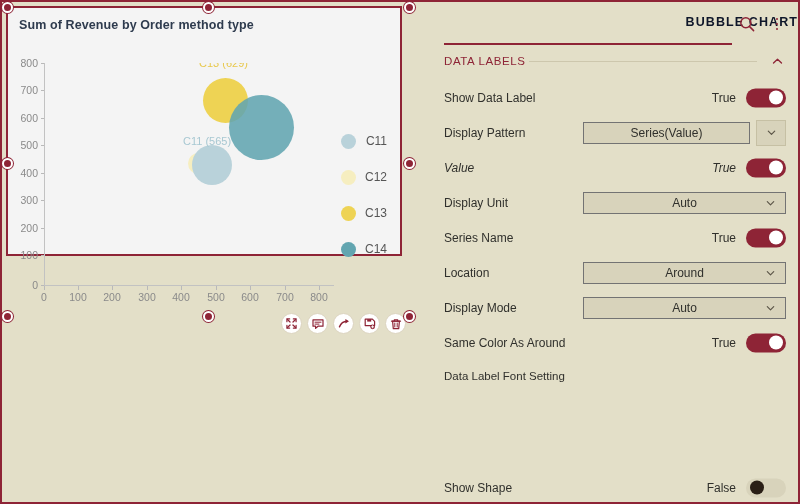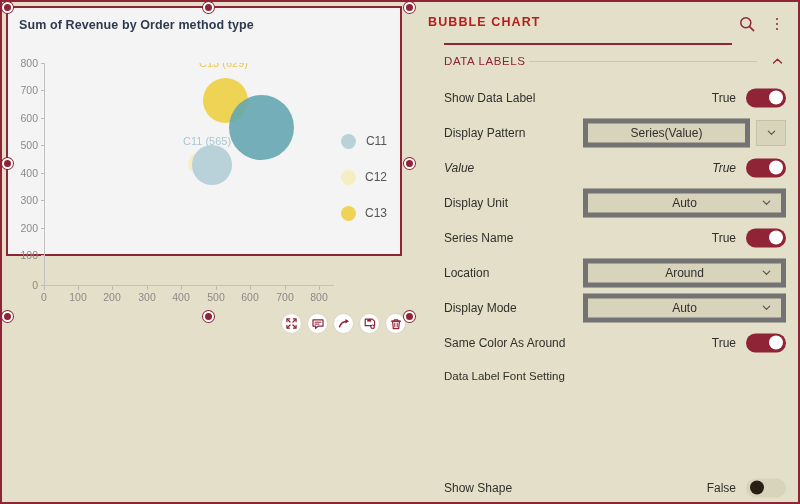--- a/index.html
+++ b/index.html
@@ -173,24 +173,24 @@
     background: #e3dfc8;
     box-sizing: border-box;
   }
   #panel-header {
     position: relative;
     height: 42px;
   }
   #panel-title {
     position: absolute;
     left: 0; right: 0; top: 13px;
-    text-align: left;
+    text-align: right;
     font-size: 12.5px;
     font-weight: bold;
-    color: #b91c1c;
+    color: #0f172a;
     letter-spacing: 1.1px;
   }
   #search-icon-btn {
     position: absolute;
     right: 42px; top: 13px;
     width: 18px; height: 18px;
   }
   #more-icon-btn {
     position: absolute;
     right: 12px; top: 12px;
@@ -268,23 +268,23 @@
     width: 14px; height: 14px;
     border-radius: 50%;
   }
   .toggle.on .knob { right: 3px; background: #ffffff; }
   .toggle.off .knob { left: 4px; background: #2a1f16; }
 
   .field {
     position: absolute;
     top: 50%;
     transform: translateY(-50%);
-    height: 29px;
+    height: 22px;
     background: #d8d3bb;
-    border: 5px solid #737373;
+    border: 1px solid #737373;
     box-sizing: border-box;
     display: flex;
     align-items: center;
     justify-content: center;
     font-size: 12px;
     color: #30302c;
   }
   .field.wide { left: 155px; right: 12px; }
   .field.narrow { left: 155px; right: 48px; }
   .field .chev {
@@ -390,20 +390,24 @@
             <div class="legend-label">C11</div>
           </div>
           <div class="legend-row">
             <div class="legend-dot" style="background:#f6eec0;"></div>
             <div class="legend-label">C12</div>
           </div>
           <div class="legend-row">
             <div class="legend-dot" style="background:#eed354;"></div>
             <div class="legend-label">C13</div>
           </div>
+          <div class="legend-row">
+            <div class="legend-dot" style="background:#62a5b0;"></div>
+            <div class="legend-label">C14</div>
+          </div>
         </div>
       </div>
 
       <div class="handle h-tl"></div>
       <div class="handle h-tc"></div>
       <div class="handle h-tr"></div>
       <div class="handle h-ml"></div>
       <div class="handle h-mr"></div>
       <div class="handle h-bl"></div>
       <div class="handle h-bc"></div>

